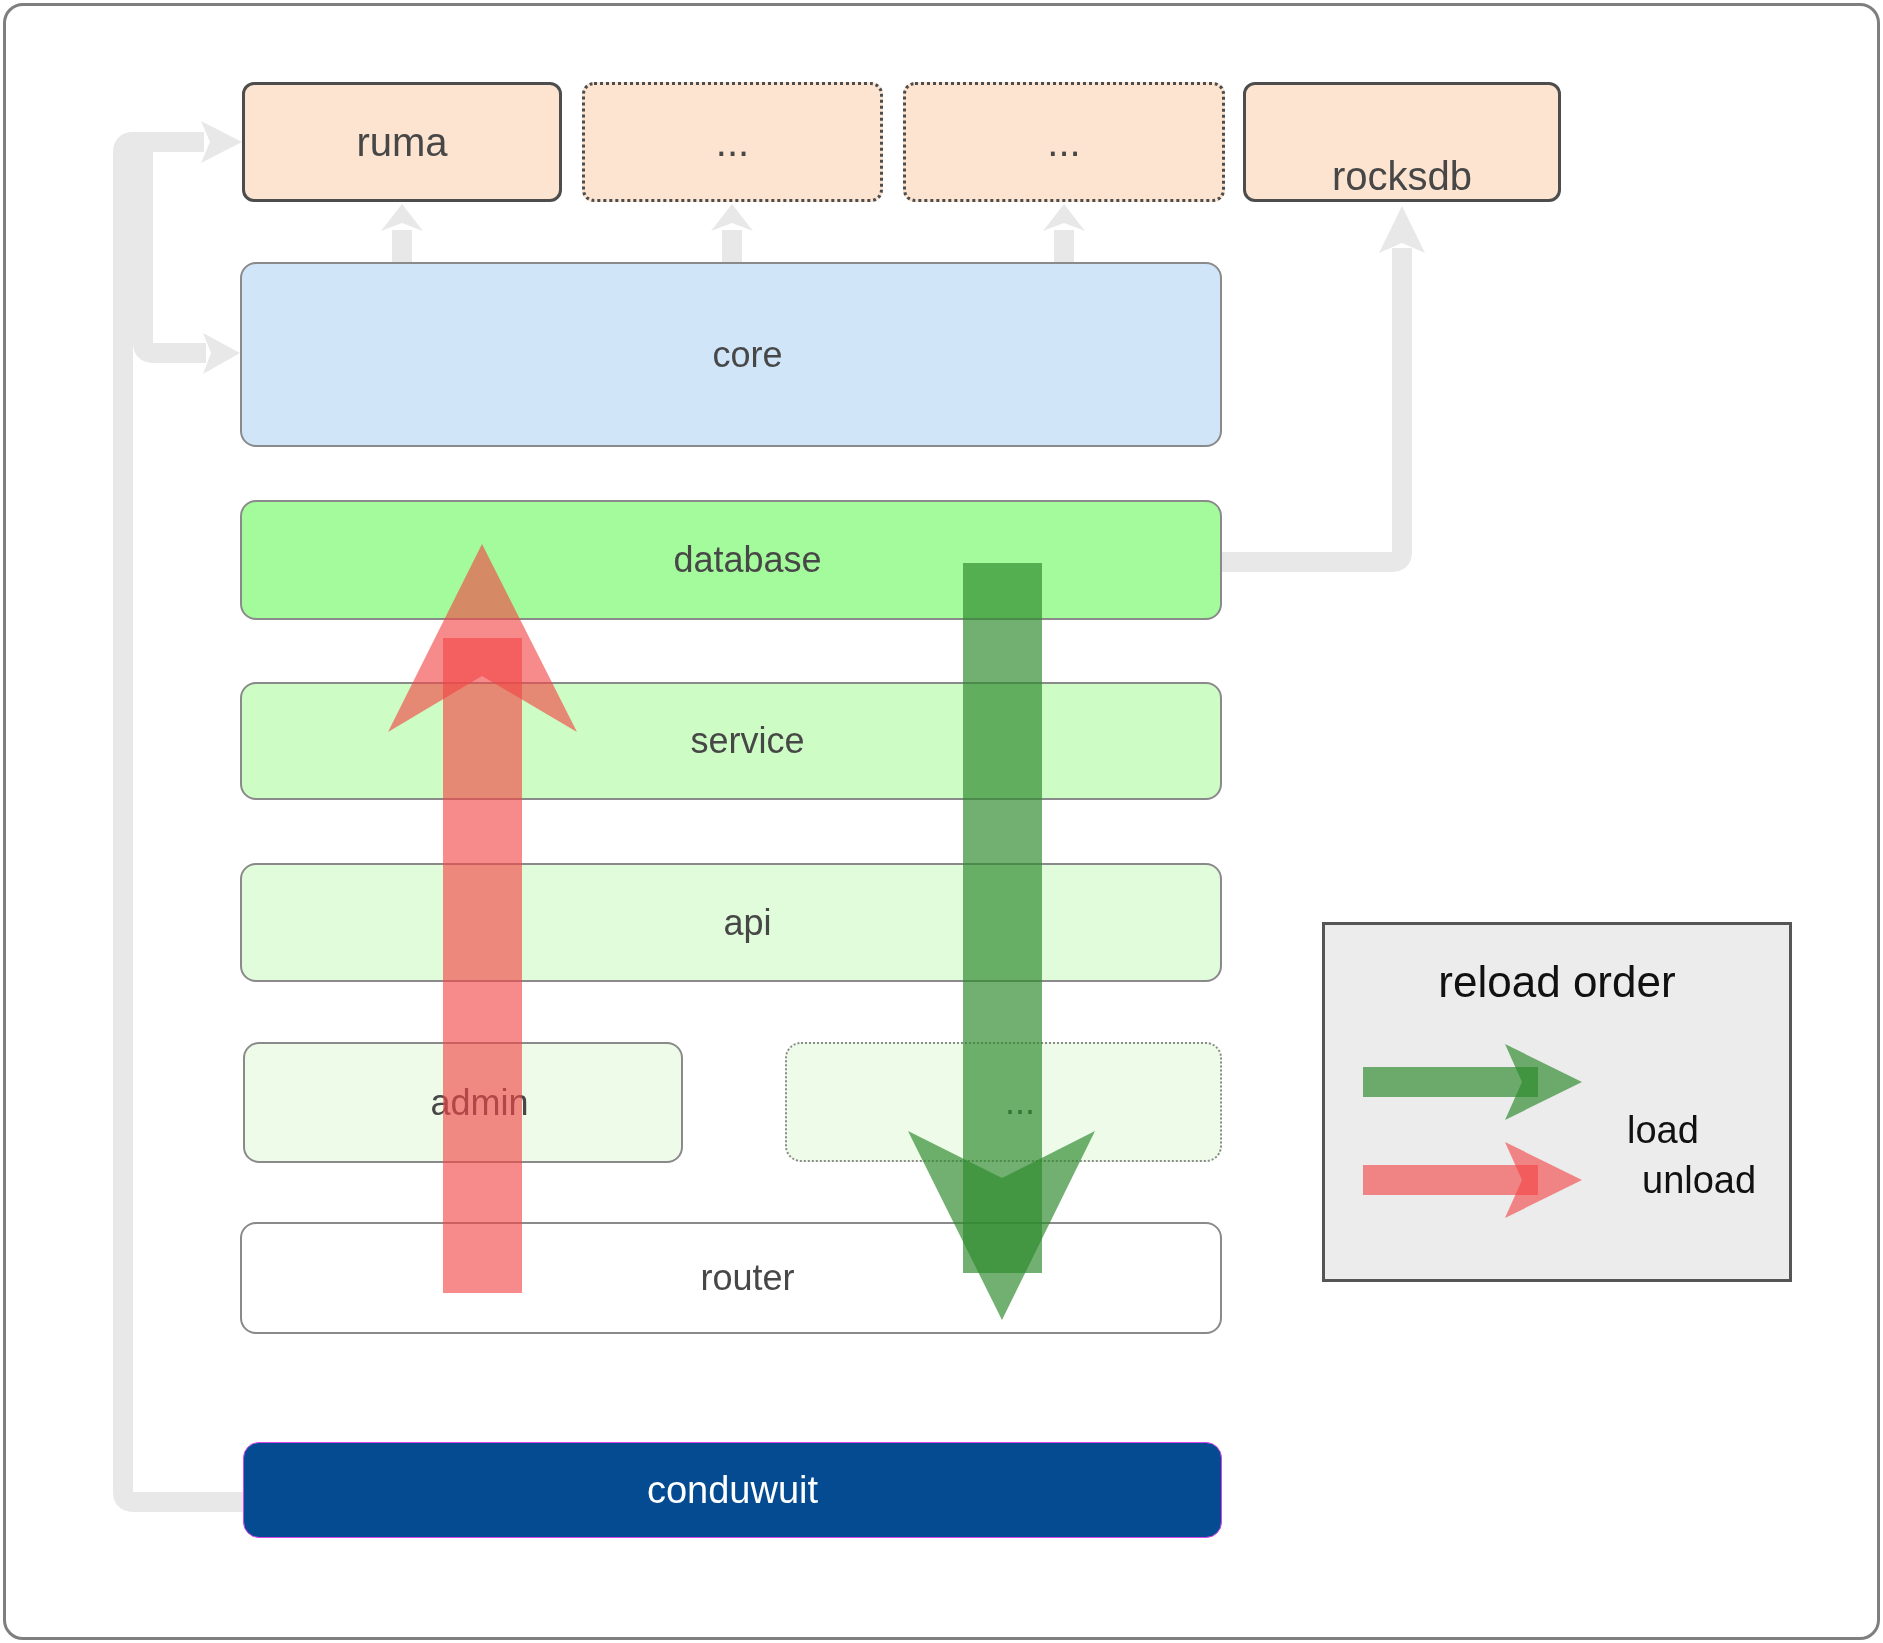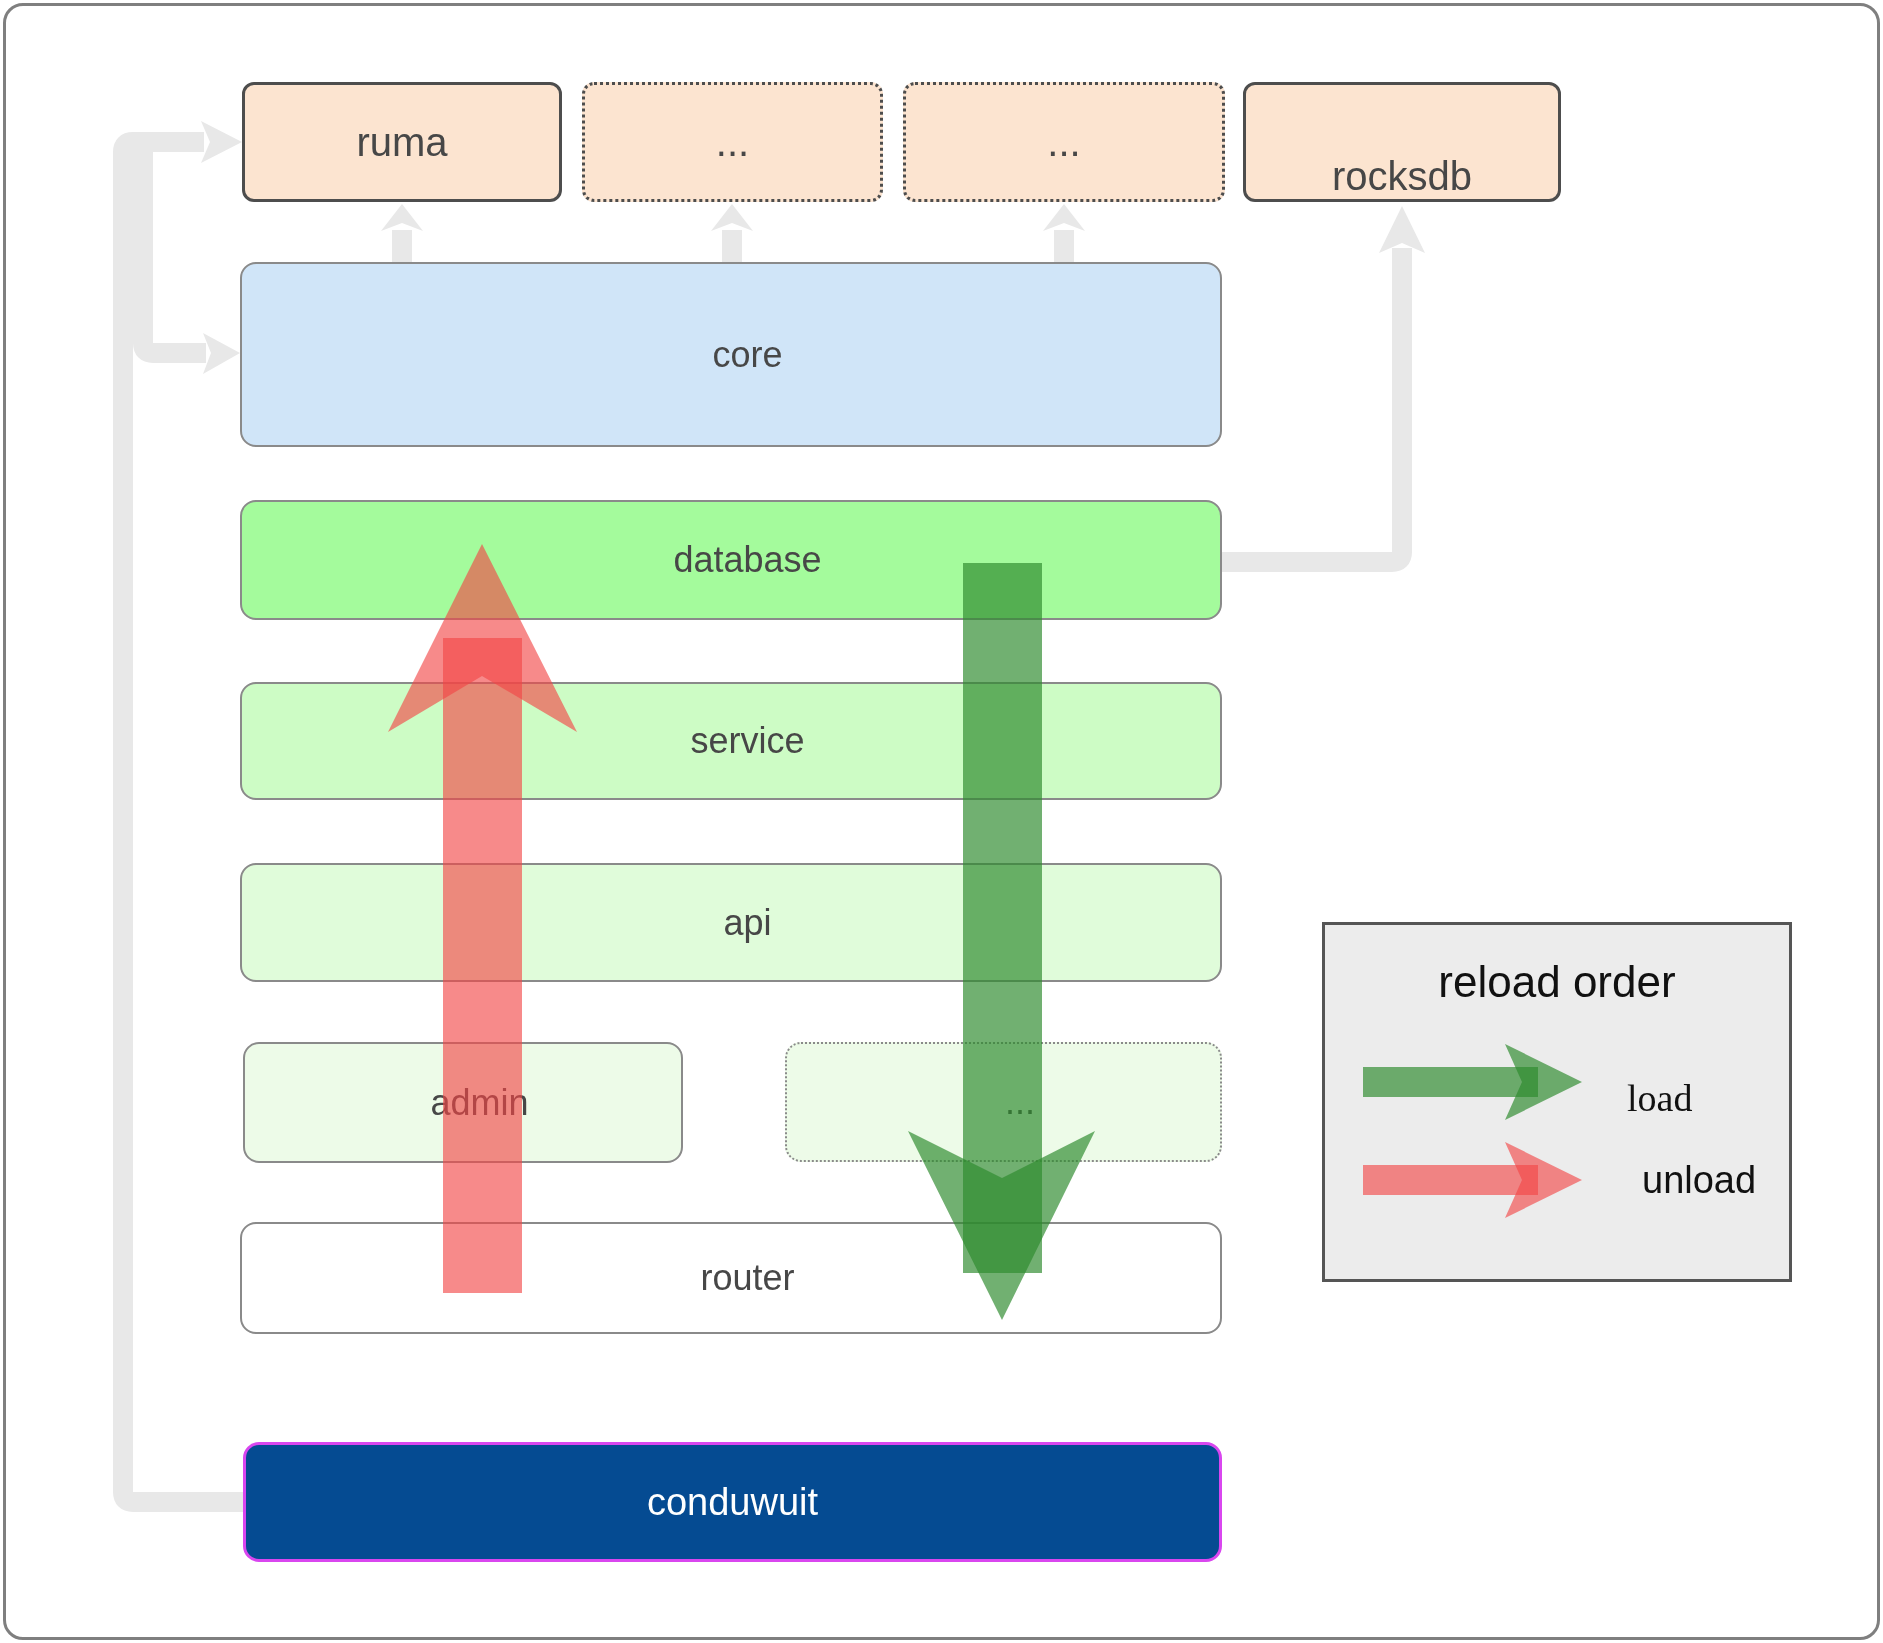--- a/index.html
+++ b/index.html
@@ -21,30 +21,30 @@
   .n-dots1  {left:582px;top:82px;width:301px;height:120px;}
   .n-dots2  {left:903px;top:82px;width:322px;height:120px;}
   .n-rocksdb{left:1243px;top:82px;width:318px;height:120px;align-items:flex-end;}
   .n-core    {left:240px;top:262px;width:982px;height:185px;background:var(--core_fill);}
   .n-database{left:240px;top:500px;width:982px;height:120px;background:var(--database_fill);}
   .n-service {left:240px;top:682px;width:982px;height:118px;background:var(--service_fill);}
   .n-api     {left:240px;top:863px;width:982px;height:119px;background:var(--api_fill);}
   .n-admin   {left:243px;top:1042px;width:440px;height:121px;background:var(--admin_fill);}
   .n-dots3   {left:785px;top:1042px;width:437px;height:120px;background:var(--admin_fill);}
   .n-router  {left:240px;top:1222px;width:982px;height:112px;background:var(--router_fill);}
-  .n-conduwuit{left:243px;top:1442px;width:979px;height:120px;background:var(--conduwuit_fill);
-               border:3px solid #d946ef;border-radius:16px;color:var(--conduwuit_text);font-size:38px;}
+  .n-conduwuit{left:243px;top:1442px;width:979px;height:96px;background:var(--conduwuit_fill);
+               border:1px solid #d946ef;border-radius:16px;color:var(--conduwuit_text);font-size:38px;}
   .legend{position:absolute;left:1322px;top:922px;width:470px;height:360px;z-index:2;
           background:var(--legend_bg);border:3px solid var(--legend_border);box-sizing:border-box;}
   .legend-title{position:absolute;left:1322px;top:952px;width:470px;height:60px;z-index:2;
                 display:flex;align-items:center;justify-content:center;
                 font-size:44px;color:#111;}
   .legend-item{position:absolute;height:60px;display:flex;align-items:center;
                font-size:38px;color:#111;z-index:2;}
-  .li-load{left:1627px;top:1068px;width:160px;font-family:Liberation Serif, serif;}
+  .li-load{left:1627px;top:1100px;width:160px;}
   .li-unload{left:1625px;top:1150px;width:170px;margin-left:17px;}
 </style>
 </head>
 <body>
 
 <div id="stage">
 
   <div class="frame"></div>
 
   <svg id="connectors" class="layer" width="1883" height="1643" viewBox="0 0 1883 1643">

